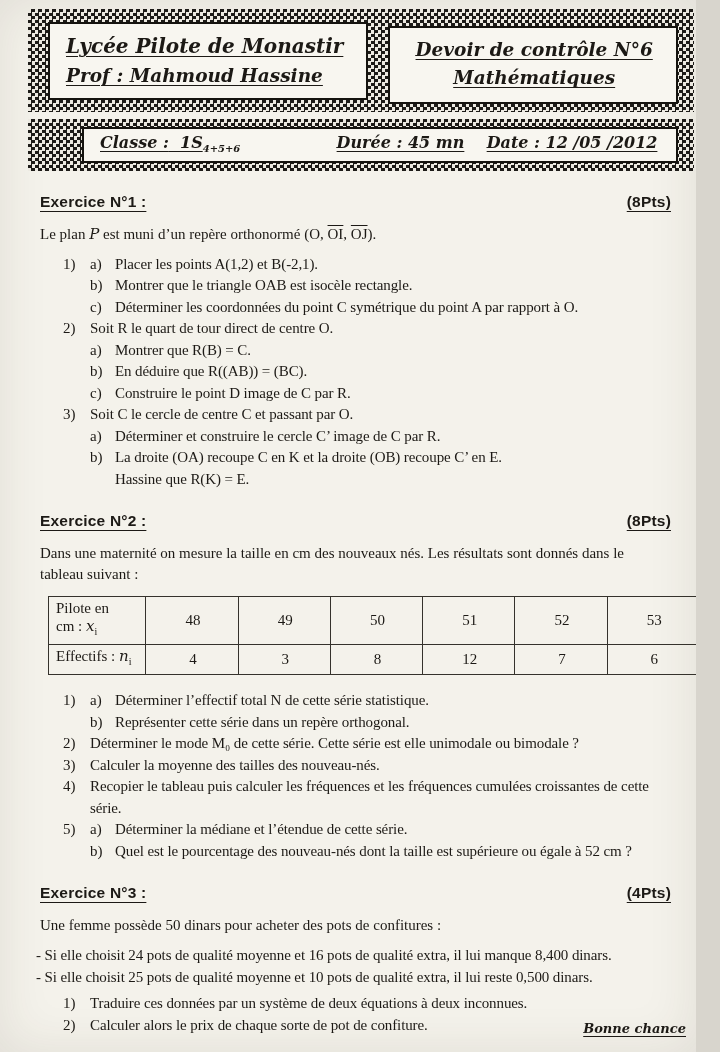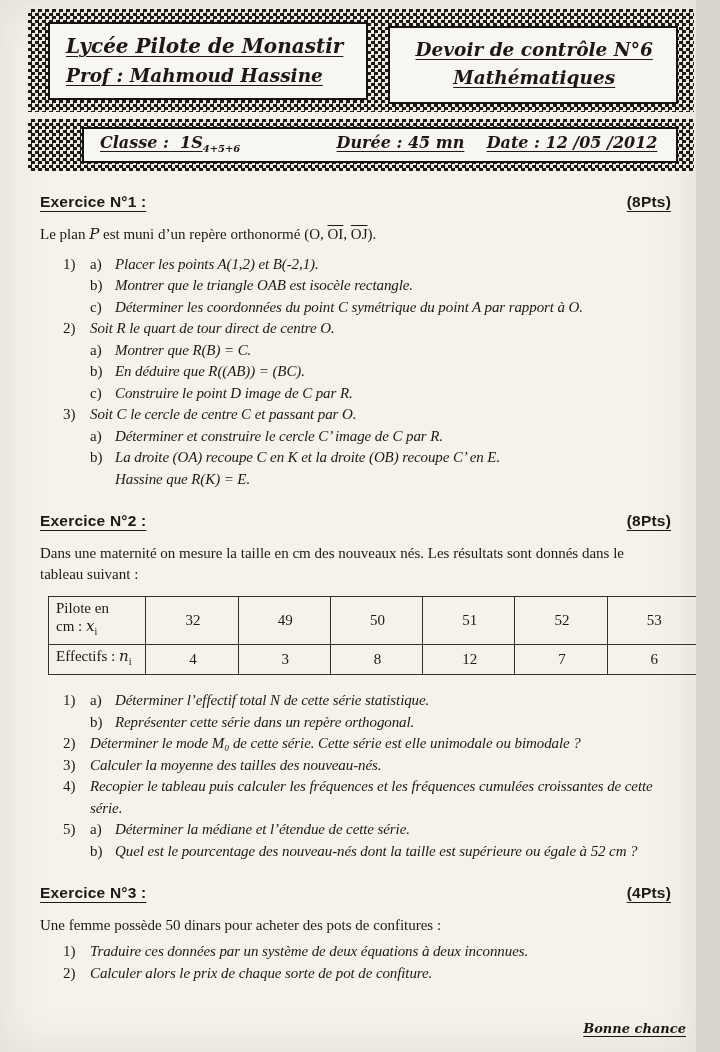--- a/index.html
+++ b/index.html
@@ -41,21 +41,21 @@
   .ex-head { margin-top:22px; display:flex; justify-content:space-between;
              font-family:"Liberation Sans",sans-serif; font-weight:bold; font-size:15.5px; letter-spacing:.2px; }
   .ex-title, .ex-pts { text-decoration:underline; text-decoration-thickness:1.4px; text-underline-offset:4px; }
   .intro { margin-top:13px; font-size:15px; line-height:21px; }
   .var { font-style:italic; font-family:"DejaVu Serif",serif; }
   .ovl { text-decoration:overline; text-decoration-thickness:1px;margin-top:20px; }
   .qrows { margin:9px 0 0 23px; font-size:15px; }
   .qrow { display:flex; line-height:21.5px; }
   .qnum { flex:0 0 27px; }
   .qsub { flex:0 0 25px; }
-  .qtext { flex:1; min-width:0; letter-spacing:-0.1px;font-style:italic; }
+  .qtext { flex:1; min-width:0; letter-spacing:-0.1px; }
   .qrow.cont .qtext { padding-left:25px; }
   .stats-table { margin:11px 0 0 8px; border-collapse:collapse; width:652px; font-size:15px; }
   .stats-table td { border:1.3px solid #35322c; padding:1px 5px 2px 7px; }
   .stats-table td.lab { width:97px; line-height:18px; padding-top:2px; padding-bottom:3px; }
   .stats-table td.val { text-align:center; width:92px; }
   .ex2-rows { margin-top:15px; }
   .bullets { margin:8px 0 0 -4px; font-size:15px; }
   .bullet { line-height:22px; letter-spacing:-0.1px; }
   .ex3-rows { margin-top:5px; }
   .footer-note { position:absolute; right:10px; bottom:16px;
@@ -171,21 +171,21 @@
       </div>
       <p class="intro">Dans une maternité on mesure la taille en cm des nouveaux nés. Les résultats sont donnés dans le tableau suivant :</p>
 
       <table class="stats-table">
         <tbody>
             <tr>
           <td class="lab">
             <div>Pilote en</div>
             <div><span>cm : </span><span class="var">x</span><sub>i</sub></div>
           </td>
-          <td class="val">32</td>
+          <td class="val">48</td>
           <td class="val">49</td>
           <td class="val">50</td>
           <td class="val">51</td>
           <td class="val">52</td>
           <td class="val">53</td>
         </tr>
         <tr>
           <td class="lab"><span>Effectifs : </span><span class="var">n</span><sub>i</sub></td>
           <td class="val">4</td>
           <td class="val">3</td>
@@ -242,20 +242,26 @@
           </div>
         </div>
     </section>
 
     <section class="ex">
       <div class="ex-head">
         <span class="ex-title">Exercice N°3 :</span>
         <span class="ex-pts">(4Pts)</span>
       </div>
       <p class="intro">Une femme possède 50 dinars pour acheter des pots de confitures :</p>
+      <div class="bullets">
+
+          <p class="bullet">- Si elle choisit 24 pots de qualité moyenne et 16 pots de qualité extra, il lui manque 8,400 dinars.</p>
+
+          <p class="bullet">- Si elle choisit 25 pots de qualité moyenne et 10 pots de qualité extra, il lui reste 0,500 dinars.</p>
+        </div>
       <div class="qrows ex3-rows">
 
           <div class="qrow">
             <span class="qnum">1)</span>
 
             <span class="qtext">Traduire ces données par un système de deux équations à deux inconnues.</span>
           </div>
 
           <div class="qrow">
             <span class="qnum">2)</span>

